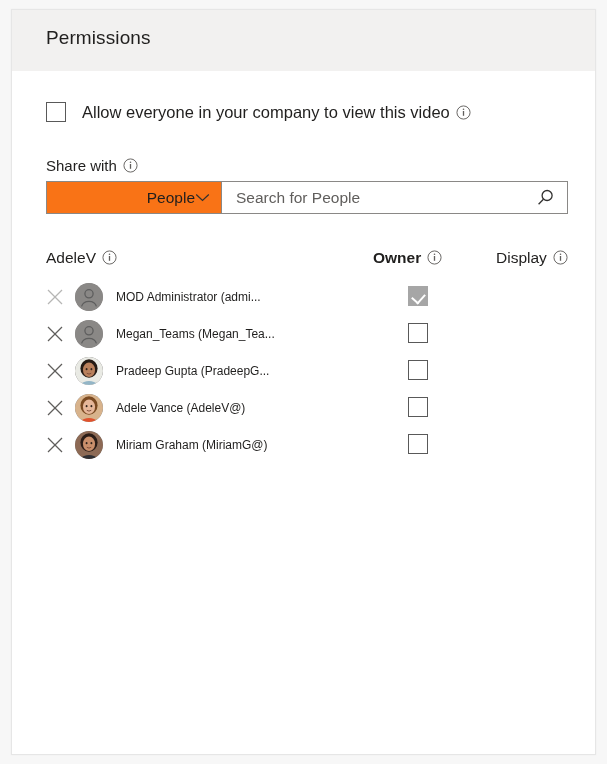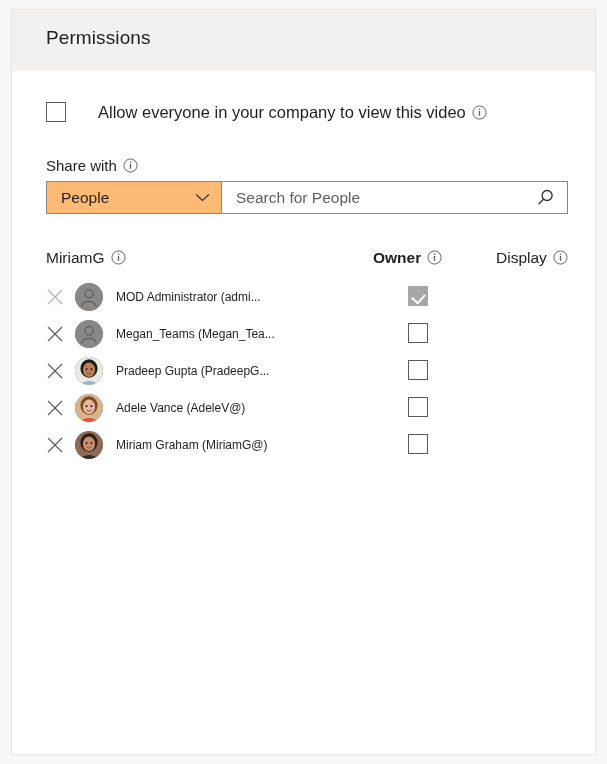--- a/index.html
+++ b/index.html
@@ -74,21 +74,21 @@
     position: absolute;
     left: 5px;
     top: 4px;
     width: 7px;
     height: 10px;
     border: solid #ffffff;
     border-width: 0 2px 2px 0;
     transform: rotate(42deg);
   }
   .allow-label {
-    margin-left: 32px;
+    margin-left: 16px;
     font-size: 16.5px;
     color: #201f1e;
   }
 
   .info-ico {
     display: inline-block;
     width: 15px;
     height: 15px;
     vertical-align: -2px;
     margin-left: 6px;
@@ -115,24 +115,24 @@
     background: #fff;
     display: flex;
     align-items: stretch;
   }
   .picker-select {
     width: 175px;
     border-right: 1px solid #8a8886;
     box-sizing: border-box;
     display: flex;
     align-items: center;
-    justify-content: space-between;
+    justify-content: flex-end;
     padding: 0 11px 0 14px;
     cursor: pointer;
-    background: #fdba74;
+    background: #f97316;
   }
   .picker-select-value {
     font-size: 15.5px;
     color: #201f1e;
   }
   .chev {
     width: 15px;
     height: 9px;
     flex: none;
   }
@@ -285,21 +285,21 @@
               <line x1="8.4" x2="3.6" y1="11.2" y2="16.3" stroke="#323130" stroke-width="1.3"></line>
             </svg>
           </span>
       </div>
     </div>
 
     <div class="tbl">
 
       <div class="tbl-head">
         <div class="th th-viewers">
-          <span>MiriamG</span><span class="info-ico"><svg viewBox="0 0 16 16" width="15" height="15">
+          <span>AdeleV</span><span class="info-ico"><svg viewBox="0 0 16 16" width="15" height="15">
                 <circle cx="8" cy="8" r="7" fill="none" stroke="#605e5c" stroke-width="1"></circle>
                 <circle cx="8" cy="4.6" r="0.85" fill="#605e5c"></circle>
                 <rect x="7.3" y="6.4" width="1.4" height="5.1" fill="#605e5c"></rect>
               </svg></span>
         </div>
         <div class="th th-owner">
           <span>Owner</span><span class="info-ico"><svg viewBox="0 0 16 16" width="15" height="15">
                 <circle cx="8" cy="8" r="7" fill="none" stroke="#605e5c" stroke-width="1"></circle>
                 <circle cx="8" cy="4.6" r="0.85" fill="#605e5c"></circle>
                 <rect x="7.3" y="6.4" width="1.4" height="5.1" fill="#605e5c"></rect>

